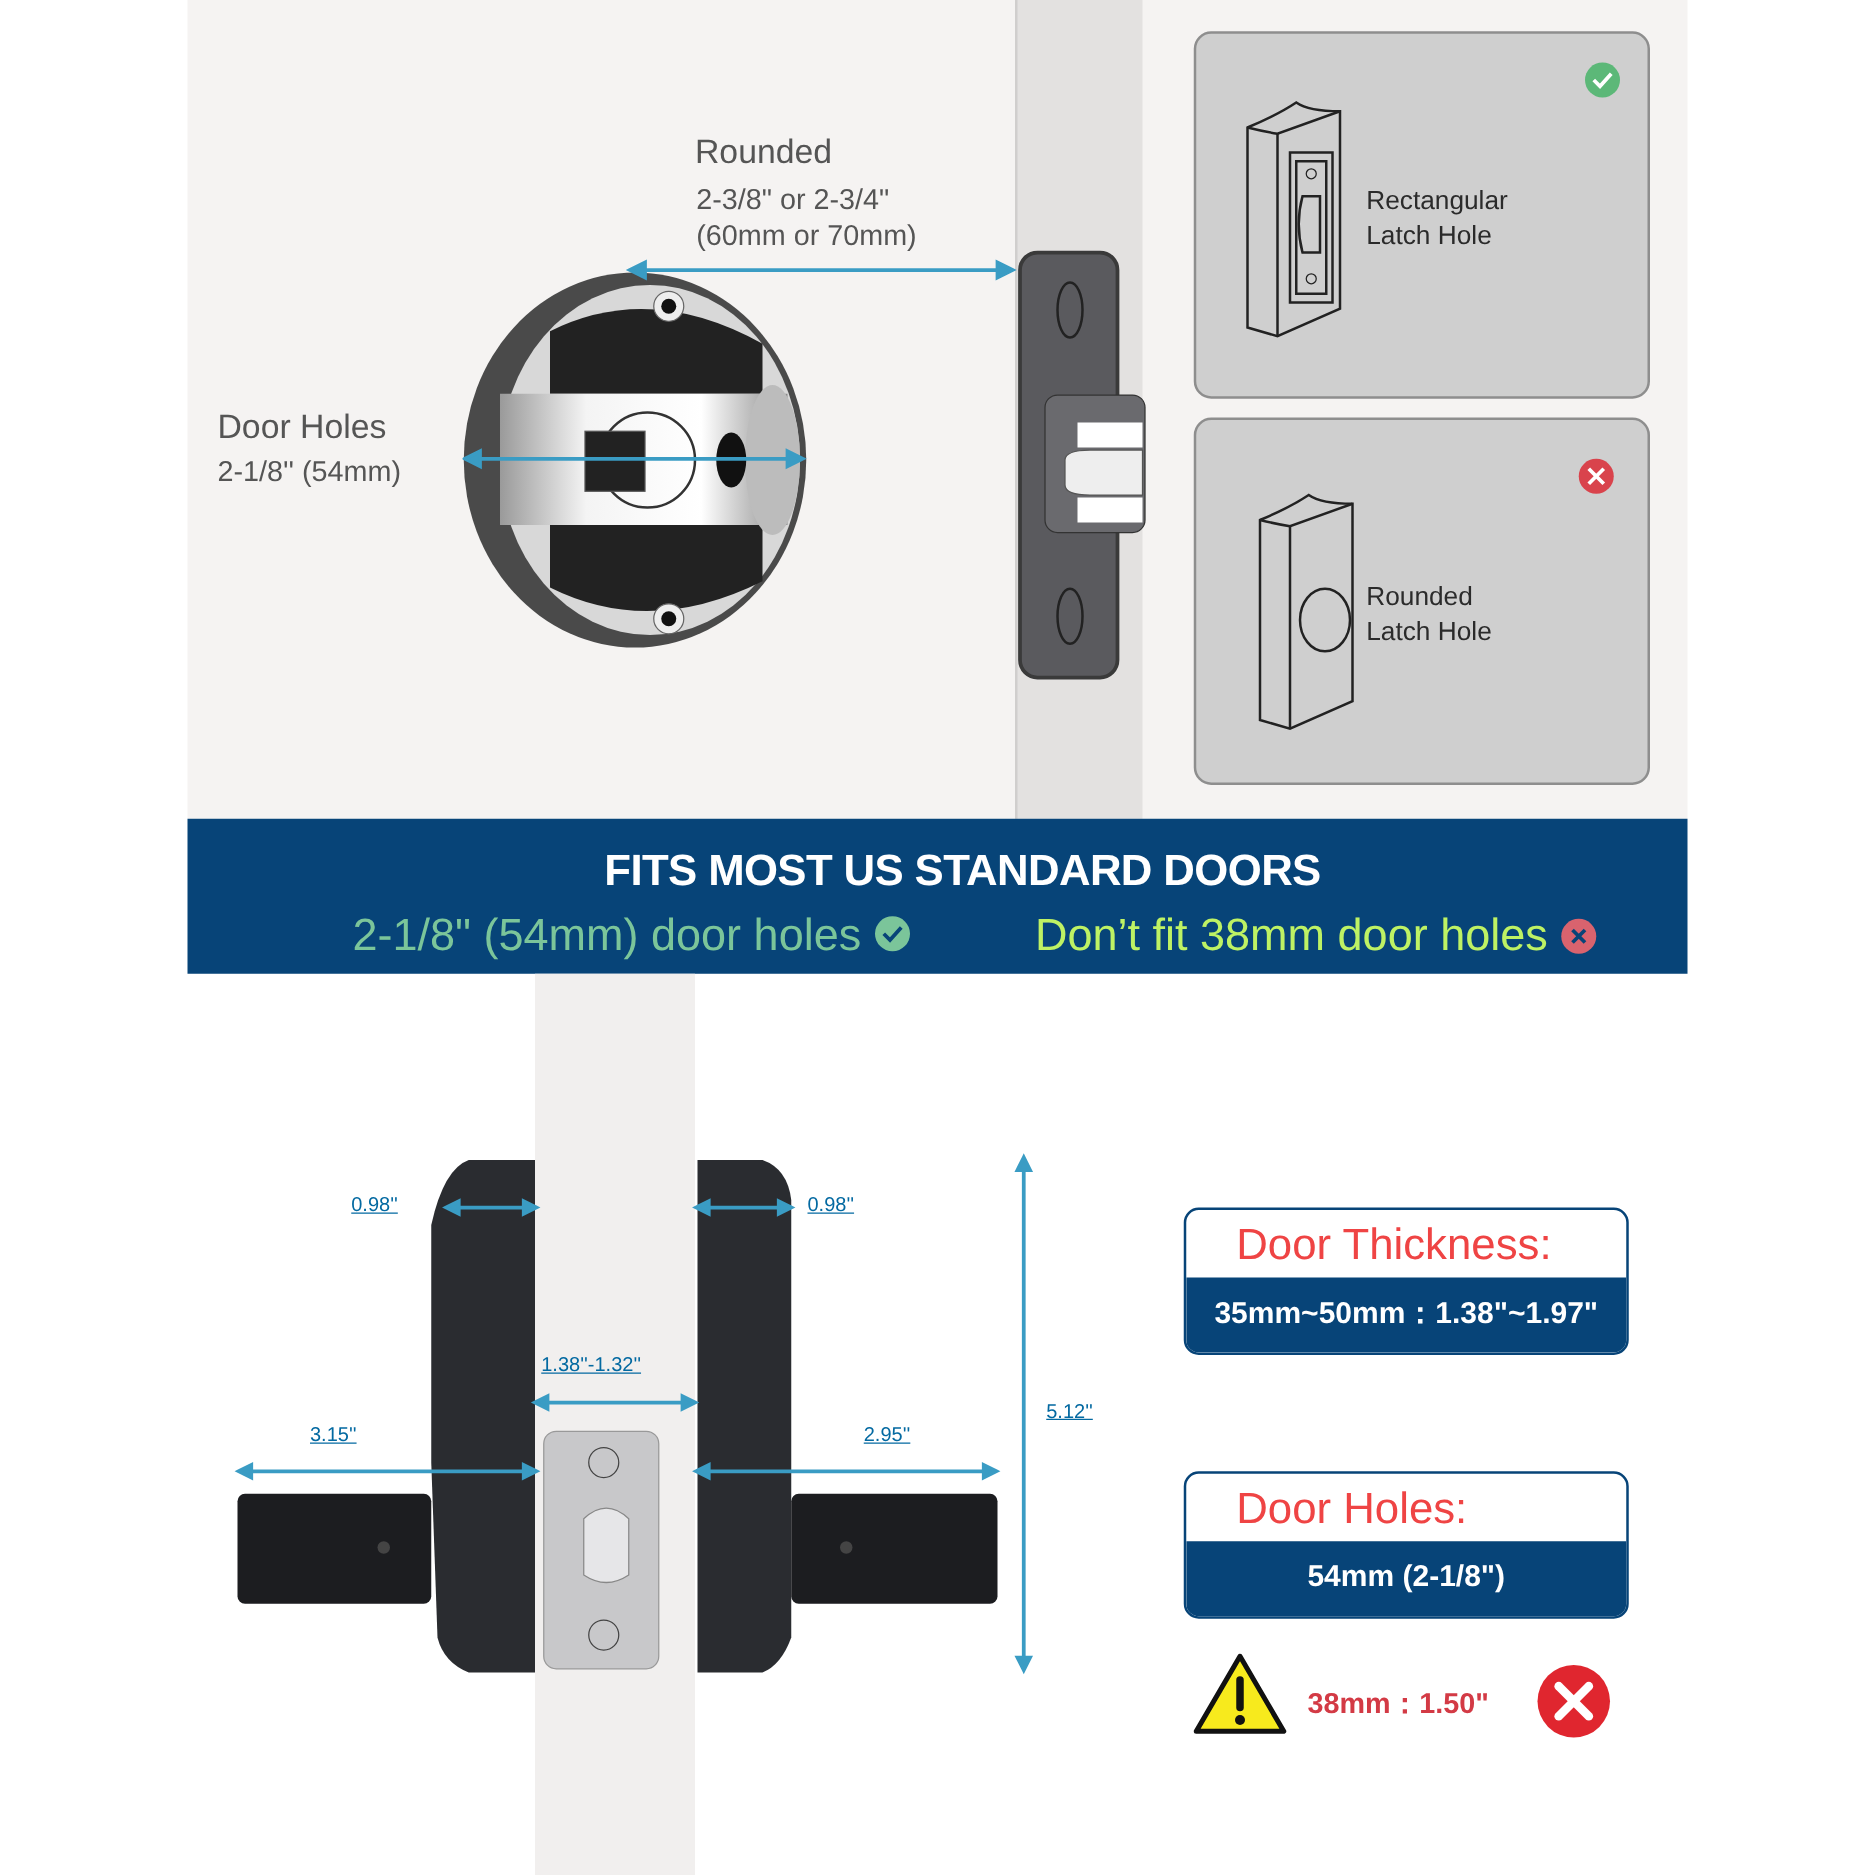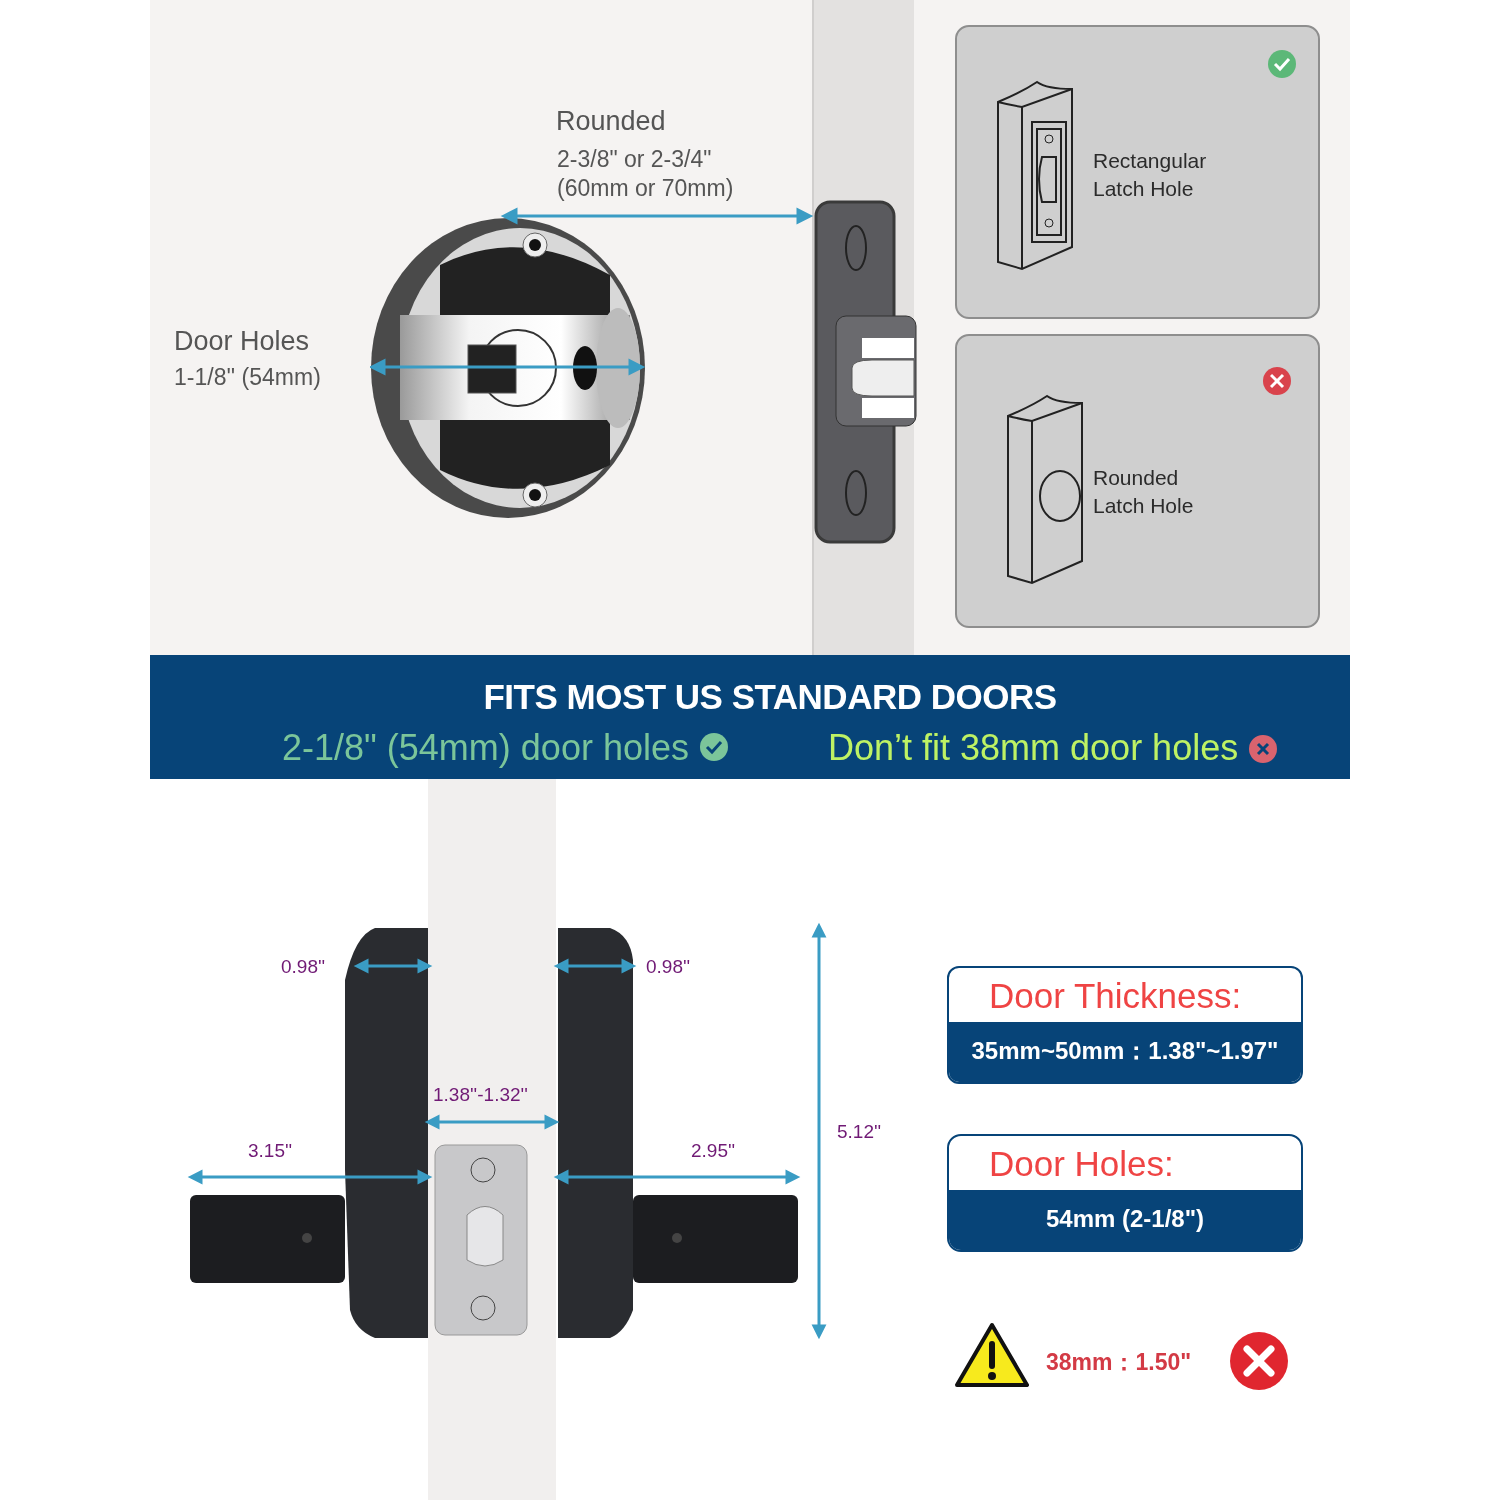--- a/index.html
+++ b/index.html
@@ -12,38 +12,38 @@
   .dim-sub { color:#555; font-size:23px; line-height:29px; }
   .card { background:#cfcfcf; border:2px solid #8e8e8e; border-radius:14px; }
   .card-label { color:#2b2b2b; font-size:21px; line-height:28px; text-align:left; width:200px; }
   
   #banner { left:150px; top:655px; width:1200px; height:124px; background:#074478; }
   #banner-title { left:0; width:1240px; top:22px; text-align:center; color:#fff; font-weight:bold; font-size:35px; letter-spacing:-0.5px; }
   #banner-ok { left:132px; top:72px; color:#7bc59a; font-size:36px; }
   #banner-bad { left:678px; top:72px; color:#bef264; font-size:36px; }
   
   #door-strip { left:428px; top:779px; width:128px; height:721px; background:#f1efee; }
-  .dim-label { color:#701a75; font-size:19px; }
+  .dim-label { color:#0369a1; font-size:16px;text-decoration:underline; }
   .info-box { left:947px; width:352px; height:114px; border:2px solid #074478; border-radius:12px; overflow:hidden; background:#fff; }
   .info-title { height:54px; font-size:35px; color:#ef4444; padding-left:40px; line-height:56px; }
   .info-value { height:60px; background:#074478; color:#fff; font-weight:bold; font-size:24px; text-align:center; line-height:58px; }
   #warn-text { left:1046px; top:1347px; color:#d33a45; font-weight:bold; font-size:23px; }
 </style>
 </head>
 <body>
 
 <div id="top-panel" class="abs"></div>
 <div id="door-edge" class="abs"></div>
 
 <div class="abs dim-title" style="left:556px;top:106px;">Rounded</div>
 <div class="abs dim-sub" style="left:557px;top:145px;">2-3/8" or 2-3/4"</div>
 <div class="abs dim-sub" style="left:557px;top:174px;">(60mm or 70mm)</div>
 
 <div class="abs dim-title" style="left:174px;top:326px;">Door Holes</div>
-<div class="abs dim-sub" style="left:174px;top:363px;">1-1/8'' (54mm)</div>
+<div class="abs dim-sub" style="left:174px;top:363px;">2-1/8'' (54mm)</div>
 
 <svg class="abs" style="left:360px;top:205px;" width="300" height="330">
   <defs>
     <linearGradient id="steel" x1="0" x2="1" y1="0" y2="0">
       <stop offset="0" stop-color="#9a9a9a"></stop>
         <stop offset="0.3" stop-color="#f4f4f4"></stop>
         <stop offset="0.7" stop-color="#ffffff"></stop>
         <stop offset="1" stop-color="#8a8a8a"></stop>
     </linearGradient>
   </defs>
@@ -188,21 +188,21 @@
 <div class="abs dim-label" style="left:646px;top:956px;">0.98''</div>
 <div class="abs dim-label" style="left:433px;top:1084px;">1.38''-1.32''</div>
 <div class="abs dim-label" style="left:248px;top:1140px;">3.15''</div>
 <div class="abs dim-label" style="left:691px;top:1140px;">2.95''</div>
 <div class="abs dim-label" style="left:837px;top:1121px;">5.12''</div>
 
 <div class="abs info-box" style="top:966px;">
   <div class="info-title">Door Thickness:</div>
   <div class="info-value">35mm~50mm：1.38"~1.97"</div>
 </div>
-<div class="abs info-box" style="top:1134px;border-radius:14px;">
+<div class="abs info-box" style="top:1177px;">
   <div class="info-title">Door Holes:</div>
   <div class="info-value">54mm (2-1/8")</div>
 </div>
 
 <svg class="abs" style="left:954px;top:1321px;" width="76" height="68">
   <polygon points="38,4 73,64 3,64" fill="#f7ea1d" stroke="#111" stroke-width="4" stroke-linejoin="round"></polygon>
   <rect x="35" y="20" width="6" height="28" rx="3" fill="#111"></rect>
   <circle cx="38" cy="55" r="4" fill="#111"></circle>
 </svg>
 <div id="warn-text" class="abs">38mm：1.50"</div>

